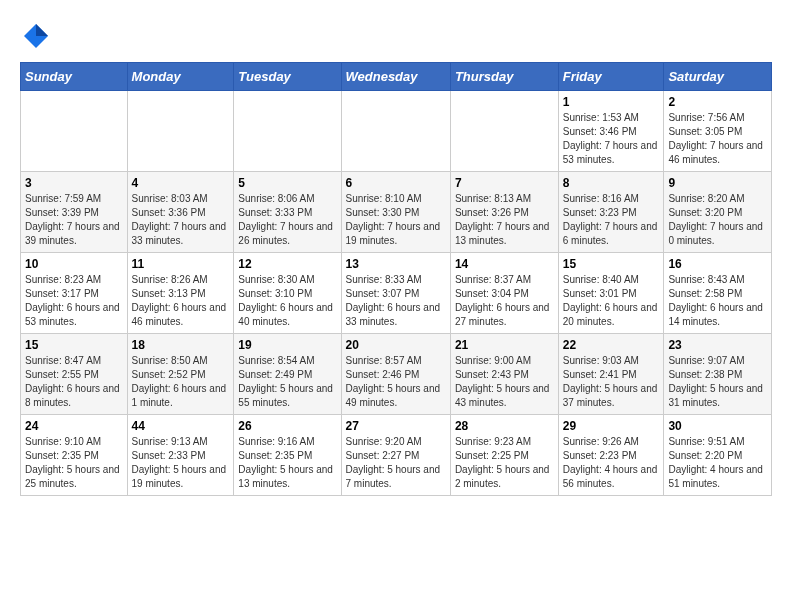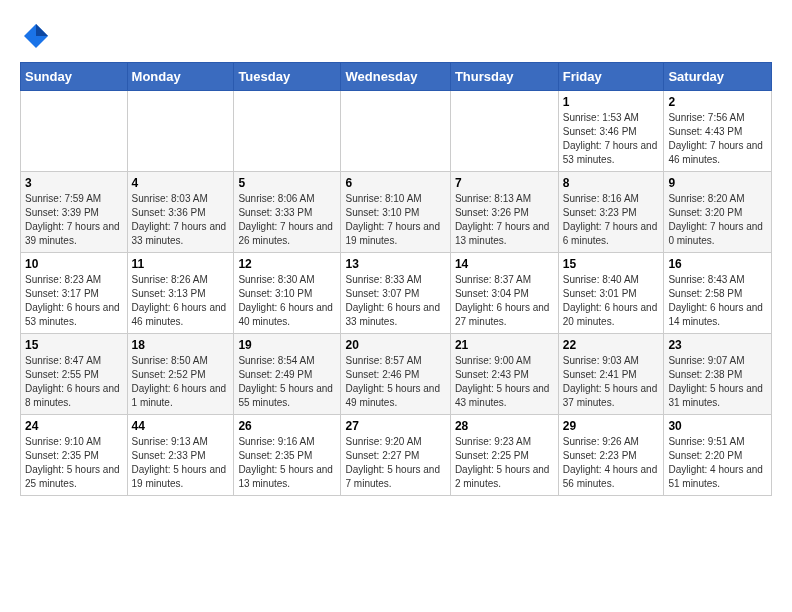--- a/index.html
+++ b/index.html
@@ -50,20 +50,21 @@
       font-size: 11px;
     }
     thead tr th {
       background: #3a6bbf;
       color: #fff;
       padding: 6px 4px;
       text-align: left;
       font-size: 13px;
       font-weight: bold;
       border: 1px solid #2a5aaf;
+      font-style: italic;
     }
     tbody tr td {
       border: 1px solid #ccc;
       vertical-align: top;
       padding: 4px;
       height: 80px;
       width: 113px;
       background: #fff;
     }
     tbody tr:nth-child(even) td {
@@ -125,21 +126,21 @@
         <td>
           <div class="day-num">1</div>
           <div class="day-info">Sunrise: 1:53 AM
 Sunset: 3:46 PM
 Daylight: 7 hours
 and 53 minutes.</div>
         </td>
         <td>
           <div class="day-num">2</div>
           <div class="day-info">Sunrise: 7:56 AM
-Sunset: 4:43 PM
+Sunset: 3:05 PM
 Daylight: 7 hours
 and 46 minutes.</div>
         </td>
       </tr>
       <tr>
         <td>
           <div class="day-num">3</div>
           <div class="day-info">Sunrise: 7:59 AM
 Sunset: 3:39 PM
 Daylight: 7 hours
@@ -155,21 +156,21 @@
         <td>
           <div class="day-num">5</div>
           <div class="day-info">Sunrise: 8:06 AM
 Sunset: 3:33 PM
 Daylight: 7 hours
 and 26 minutes.</div>
         </td>
         <td>
           <div class="day-num">6</div>
           <div class="day-info">Sunrise: 8:10 AM
-Sunset: 3:10 PM
+Sunset: 3:30 PM
 Daylight: 7 hours
 and 19 minutes.</div>
         </td>
         <td>
           <div class="day-num">7</div>
           <div class="day-info">Sunrise: 8:13 AM
 Sunset: 3:26 PM
 Daylight: 7 hours
 and 13 minutes.</div>
         </td>

